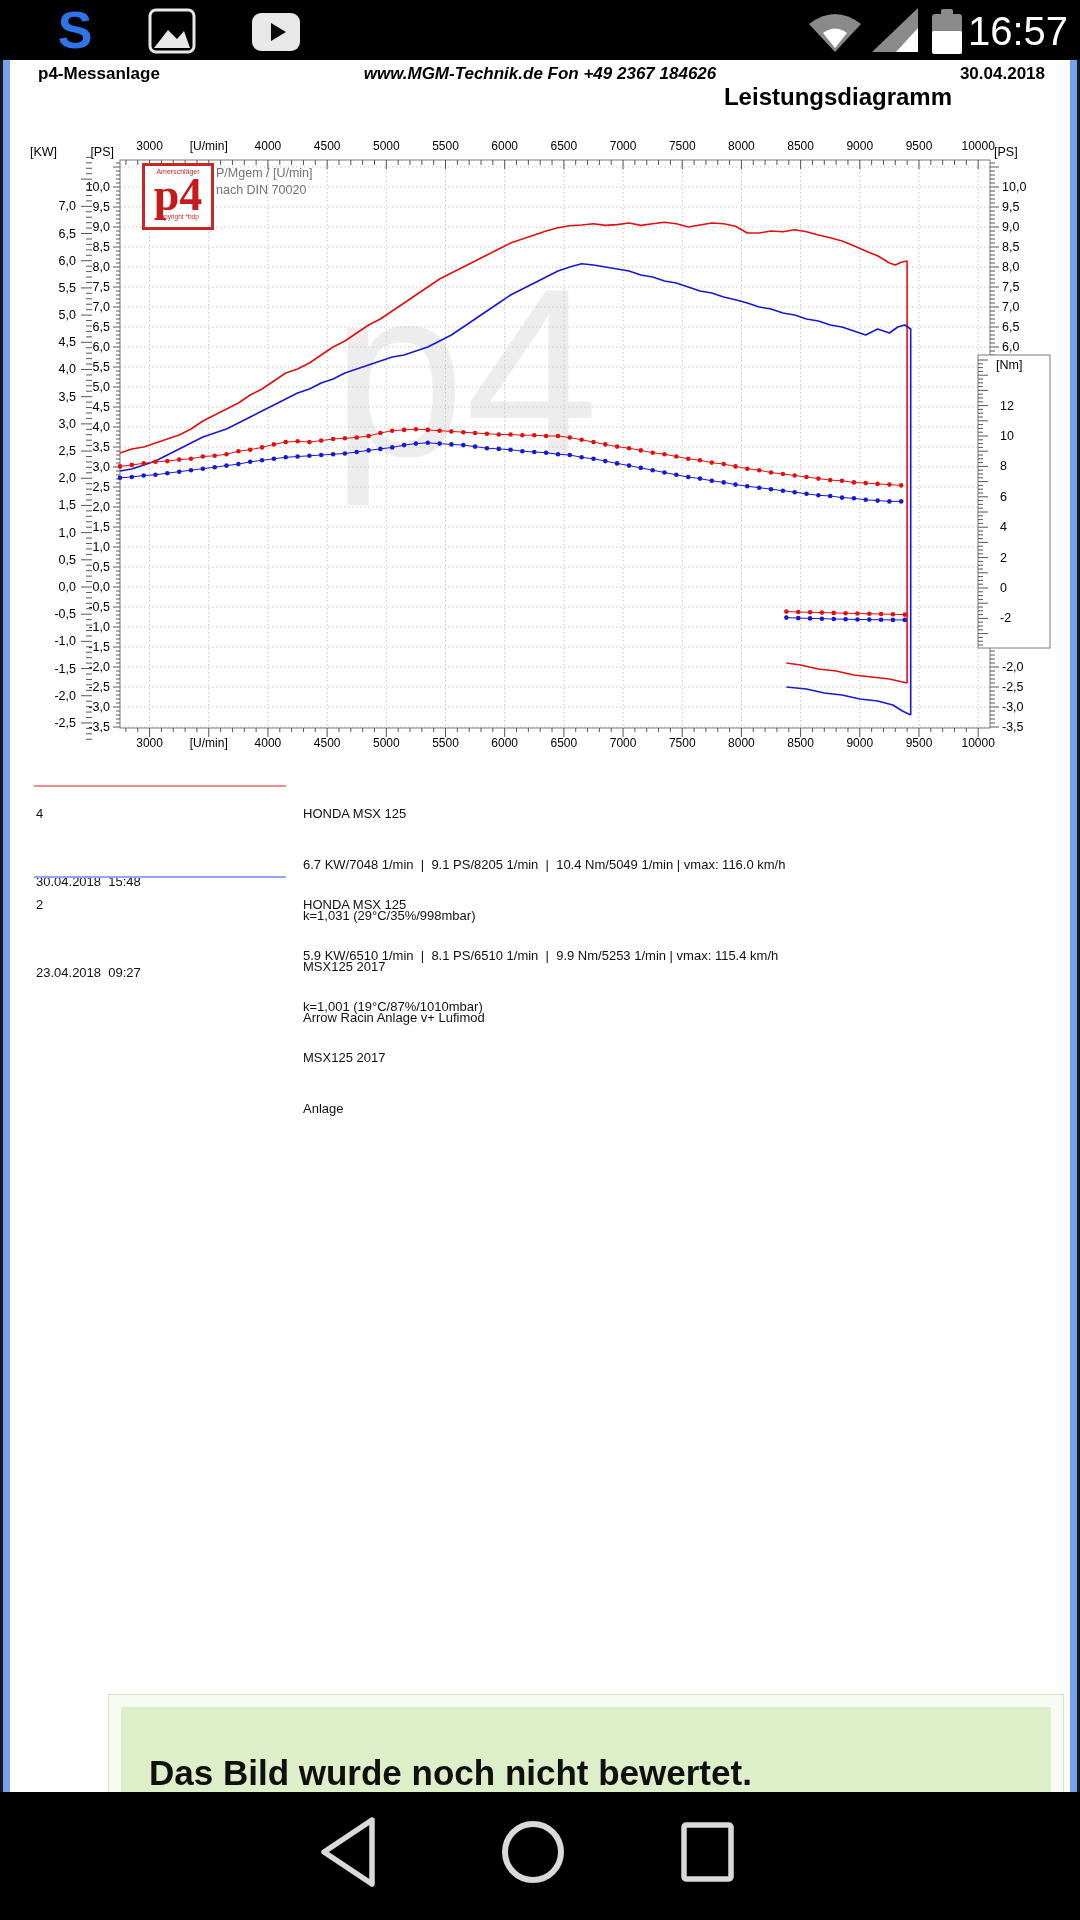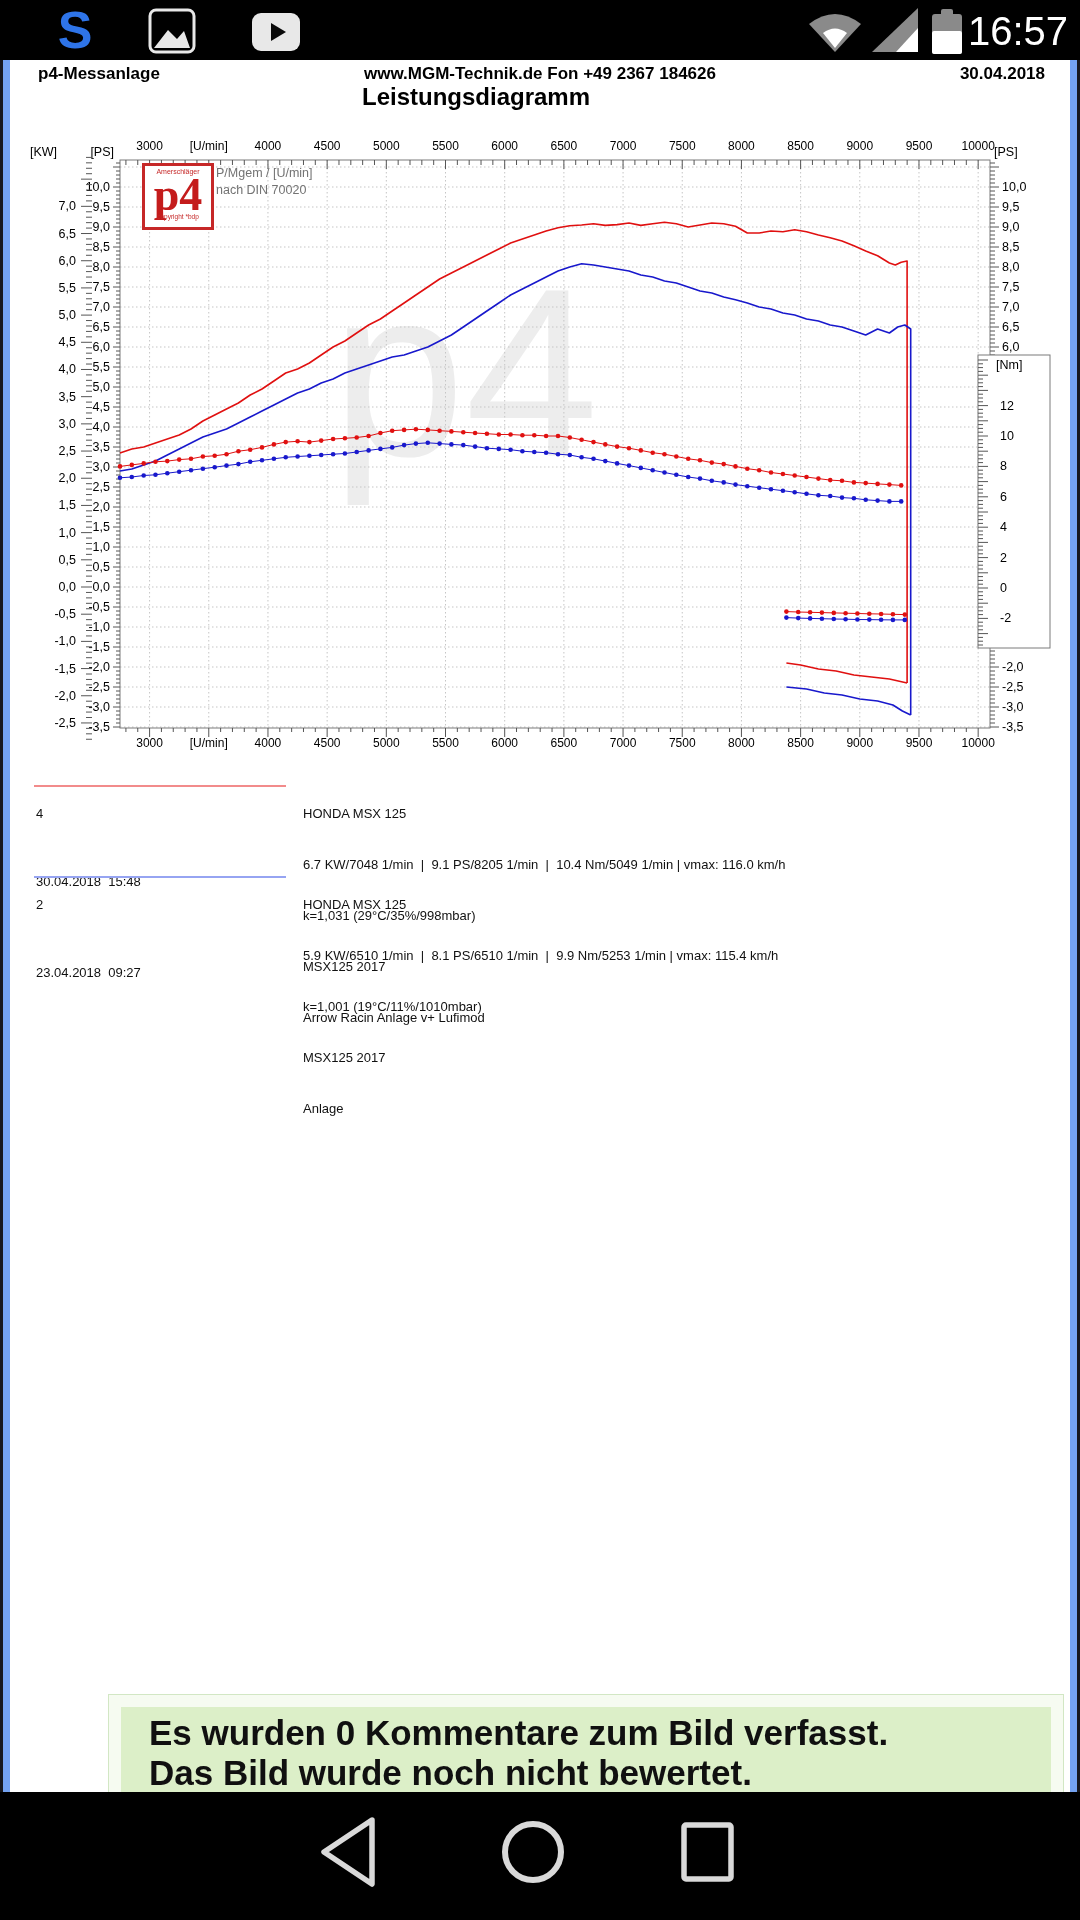--- a/index.html
+++ b/index.html
@@ -7,21 +7,21 @@
           font-family:"Liberation Sans",sans-serif;color:#111;}
   
   #statusbar{position:absolute;left:0;top:0;width:1080px;height:60px;background:#000;z-index:10;}
   
   #navbar{position:absolute;left:0;top:1792px;width:1080px;height:128px;background:#000;z-index:10;}
   
   .edge-black{position:absolute;top:60px;height:1732px;width:3px;background:#17171c;z-index:6;}
   .edge-blue{position:absolute;top:60px;height:1732px;width:7px;background:#74a2f0;z-index:6;}
   
   .doc-header{position:absolute;top:64px;font-size:17px;font-weight:bold;color:#000;z-index:3;}
-  #doc-title{position:absolute;top:83px;left:0;width:952px;text-align:center;
+  #doc-title{position:absolute;top:83px;left:0;width:952px;text-align:right;
              font-size:24px;font-weight:bold;color:#000;z-index:3;}
   
   #chart-svg{position:absolute;left:0;top:0;z-index:1;}
   
   #logo-box{position:absolute;left:142px;top:163px;width:66px;height:61px;border:3px solid #c62828;
             background:#fff;z-index:3;text-align:center;overflow:hidden;}
   #logo-top{font-size:7px;color:#c62828;margin-top:2px;line-height:8px;}
   #logo-main{font-family:"Liberation Serif",serif;font-size:46px;font-weight:bold;color:#c41c1c;
              line-height:40px;margin-top:-1px;}
   #logo-bottom{font-size:6.5px;color:#c62828;line-height:8px;margin-top:-2px;}
@@ -1030,21 +1030,21 @@
       <text x="1068" y="45" text-anchor="end" font-size="40" fill="#ffffff">16:57</text>
     </svg>
   </div>
 
   <div class="edge-black" style="left:0;"></div>
   <div class="edge-blue" style="left:3px;"></div>
   <div class="edge-blue" style="left:1070px;"></div>
   <div class="edge-black" style="left:1077px;"></div>
 
   <div class="doc-header" style="left:38px;text-align:right;">p4-Messanlage</div>
-  <div class="doc-header" style="left:0;width:1080px;text-align:center;">www.MGM-Technik.de Fon +49 2367 184626</div>
+  <div class="doc-header" style="left:0;width:1080px;text-align:center;font-style:italic;">www.MGM-Technik.de Fon +49 2367 184626</div>
   <div class="doc-header" style="right:35px;">30.04.2018</div>
   <div id="doc-title">Leistungsdiagramm</div>
 
   <div id="logo-box">
     <div id="logo-top">Amerschläger</div>
     <div id="logo-main">p4</div>
     <div id="logo-bottom">copyright *bdp</div>
   </div>
 
   <div class="legend-line" style="top:166px;">P/Mgem / [U/min]</div>
@@ -1064,28 +1064,27 @@
   </div>
 
   <div class="entry-col" style="left:36px;top:862px;">
     <div>2</div>
     <div class="entry-underline" style="background: rgb(150, 164, 242);"></div>
     <div>23.04.2018  09:27</div>
   </div>
   <div class="entry-col" style="left:303px;top:862px;">
     <div>HONDA MSX 125</div>
     <div>5.9 KW/6510 1/min  |  8.1 PS/6510 1/min  |  9.9 Nm/5253 1/min | vmax: 115.4 km/h</div>
-    <div>k=1,001 (19°C/11%/1010mbar)</div>
+    <div>k=1,001 (19°C/87%/1010mbar)</div>
     <div>MSX125 2017</div>
     <div>Anlage</div>
   </div>
 
   <div id="comment-outer">
     <div id="comment-inner">
-      <div class="comment-line" style="top:6px;">Es wurden 0 Kommentare zum Bild verfasst.</div>
       <div class="comment-line" style="top:46px;">Das Bild wurde noch nicht bewertet.</div>
     </div>
   </div>
 
   <div id="navbar">
     <svg width="1080" height="128" viewBox="0 0 1080 128">
       <g>
         <path d="M372,28 L324,60 L372,92 Z" fill="none" stroke="#d9d9d9" stroke-width="5.5" stroke-linejoin="round"></path>
       </g>
       <g>

